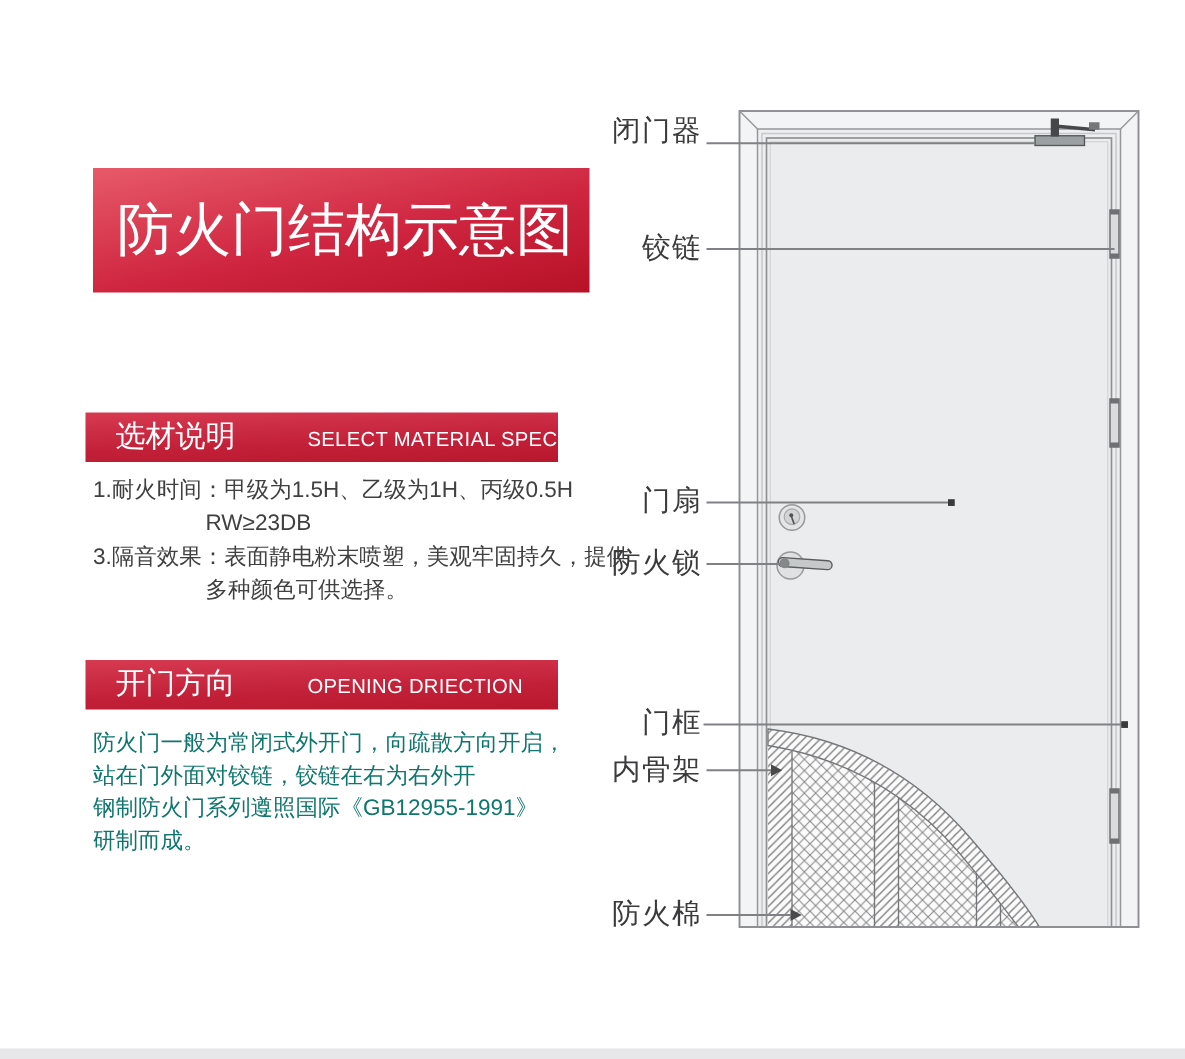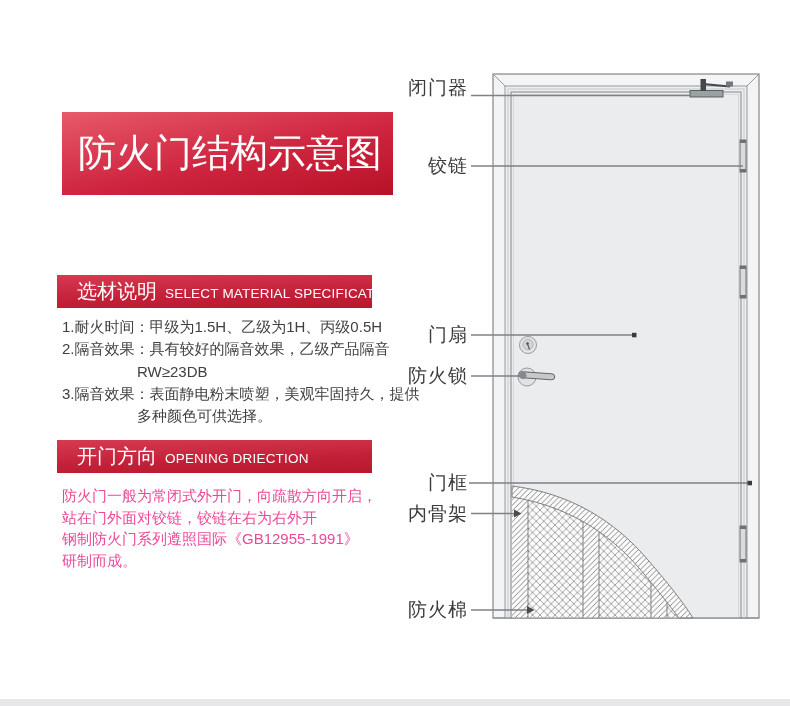--- a/index.html
+++ b/index.html
@@ -16,27 +16,27 @@
   .title-banner .t{
     color:#ffffff;font-size:38px;letter-spacing:0px;padding-left:16px;
     font-weight:400;white-space:nowrap;
   }
   .sec-banner{
     position:absolute;left:57px;width:315px;height:33px;
     background:linear-gradient(178deg,#d63a51 0%,#c22038 60%,#b8182e 100%);
     display:flex;align-items:baseline;color:#fff;white-space:nowrap;
   }
   .sec-banner .zh{font-size:20px;padding-left:20px;line-height:33px;}
-  .sec-banner .en{font-size:13.5px;padding-left:8px;letter-spacing:0.2px;}
+  .sec-banner .en{font-size:13.5px;padding-left:8px;letter-spacing:0.2px;margin-left:40px;}
   .sec1{top:275px;}
   .sec2{top:440px;}
   .mlist{position:absolute;left:62px;top:316px;width:340px;color:#404040;font-size:15px;}
   .mline{line-height:22.3px;white-space:nowrap;}
   .mline.indent{padding-left:75px;}
-  .plist{position:absolute;left:62px;top:485px;width:340px;color:#ec4899;font-size:15px;}
+  .plist{position:absolute;left:62px;top:485px;width:340px;color:#0f766e;font-size:15px;}
   .pline{line-height:21.5px;white-space:nowrap;}
   
   .d-label{
     position:absolute;right:322px;height:24px;line-height:24px;
     font-size:19px;letter-spacing:1px;color:#3b3b3d;white-space:nowrap;
     text-align:right;
   }
   
   .door-svg{position:absolute;left:0;top:0;width:790px;height:706px;}
   .footer-bar{position:absolute;left:0;top:699px;width:790px;height:7px;background:#e7e7e9;}
@@ -50,21 +50,20 @@
     <span class="t">防火门结构示意图</span>
   </div>
 
   <div class="sec-banner sec1">
     <span class="zh">选材说明</span>
     <span class="en">SELECT MATERIAL SPECIFICATION</span>
   </div>
 
   <div class="mlist">
     <div class="mline">1.耐火时间：甲级为1.5H、乙级为1H、丙级0.5H</div>
-    <div class="mline">2.隔音效果：具有较好的隔音效果，乙级产品隔音</div>
     <div class="mline indent">RW≥23DB</div>
     <div class="mline">3.隔音效果：表面静电粉末喷塑，美观牢固持久，提供</div>
     <div class="mline indent">多种颜色可供选择。</div>
   </div>
 
   <div class="sec-banner sec2">
     <span class="zh">开门方向</span>
     <span class="en">OPENING DRIECTION</span>
   </div>
 

